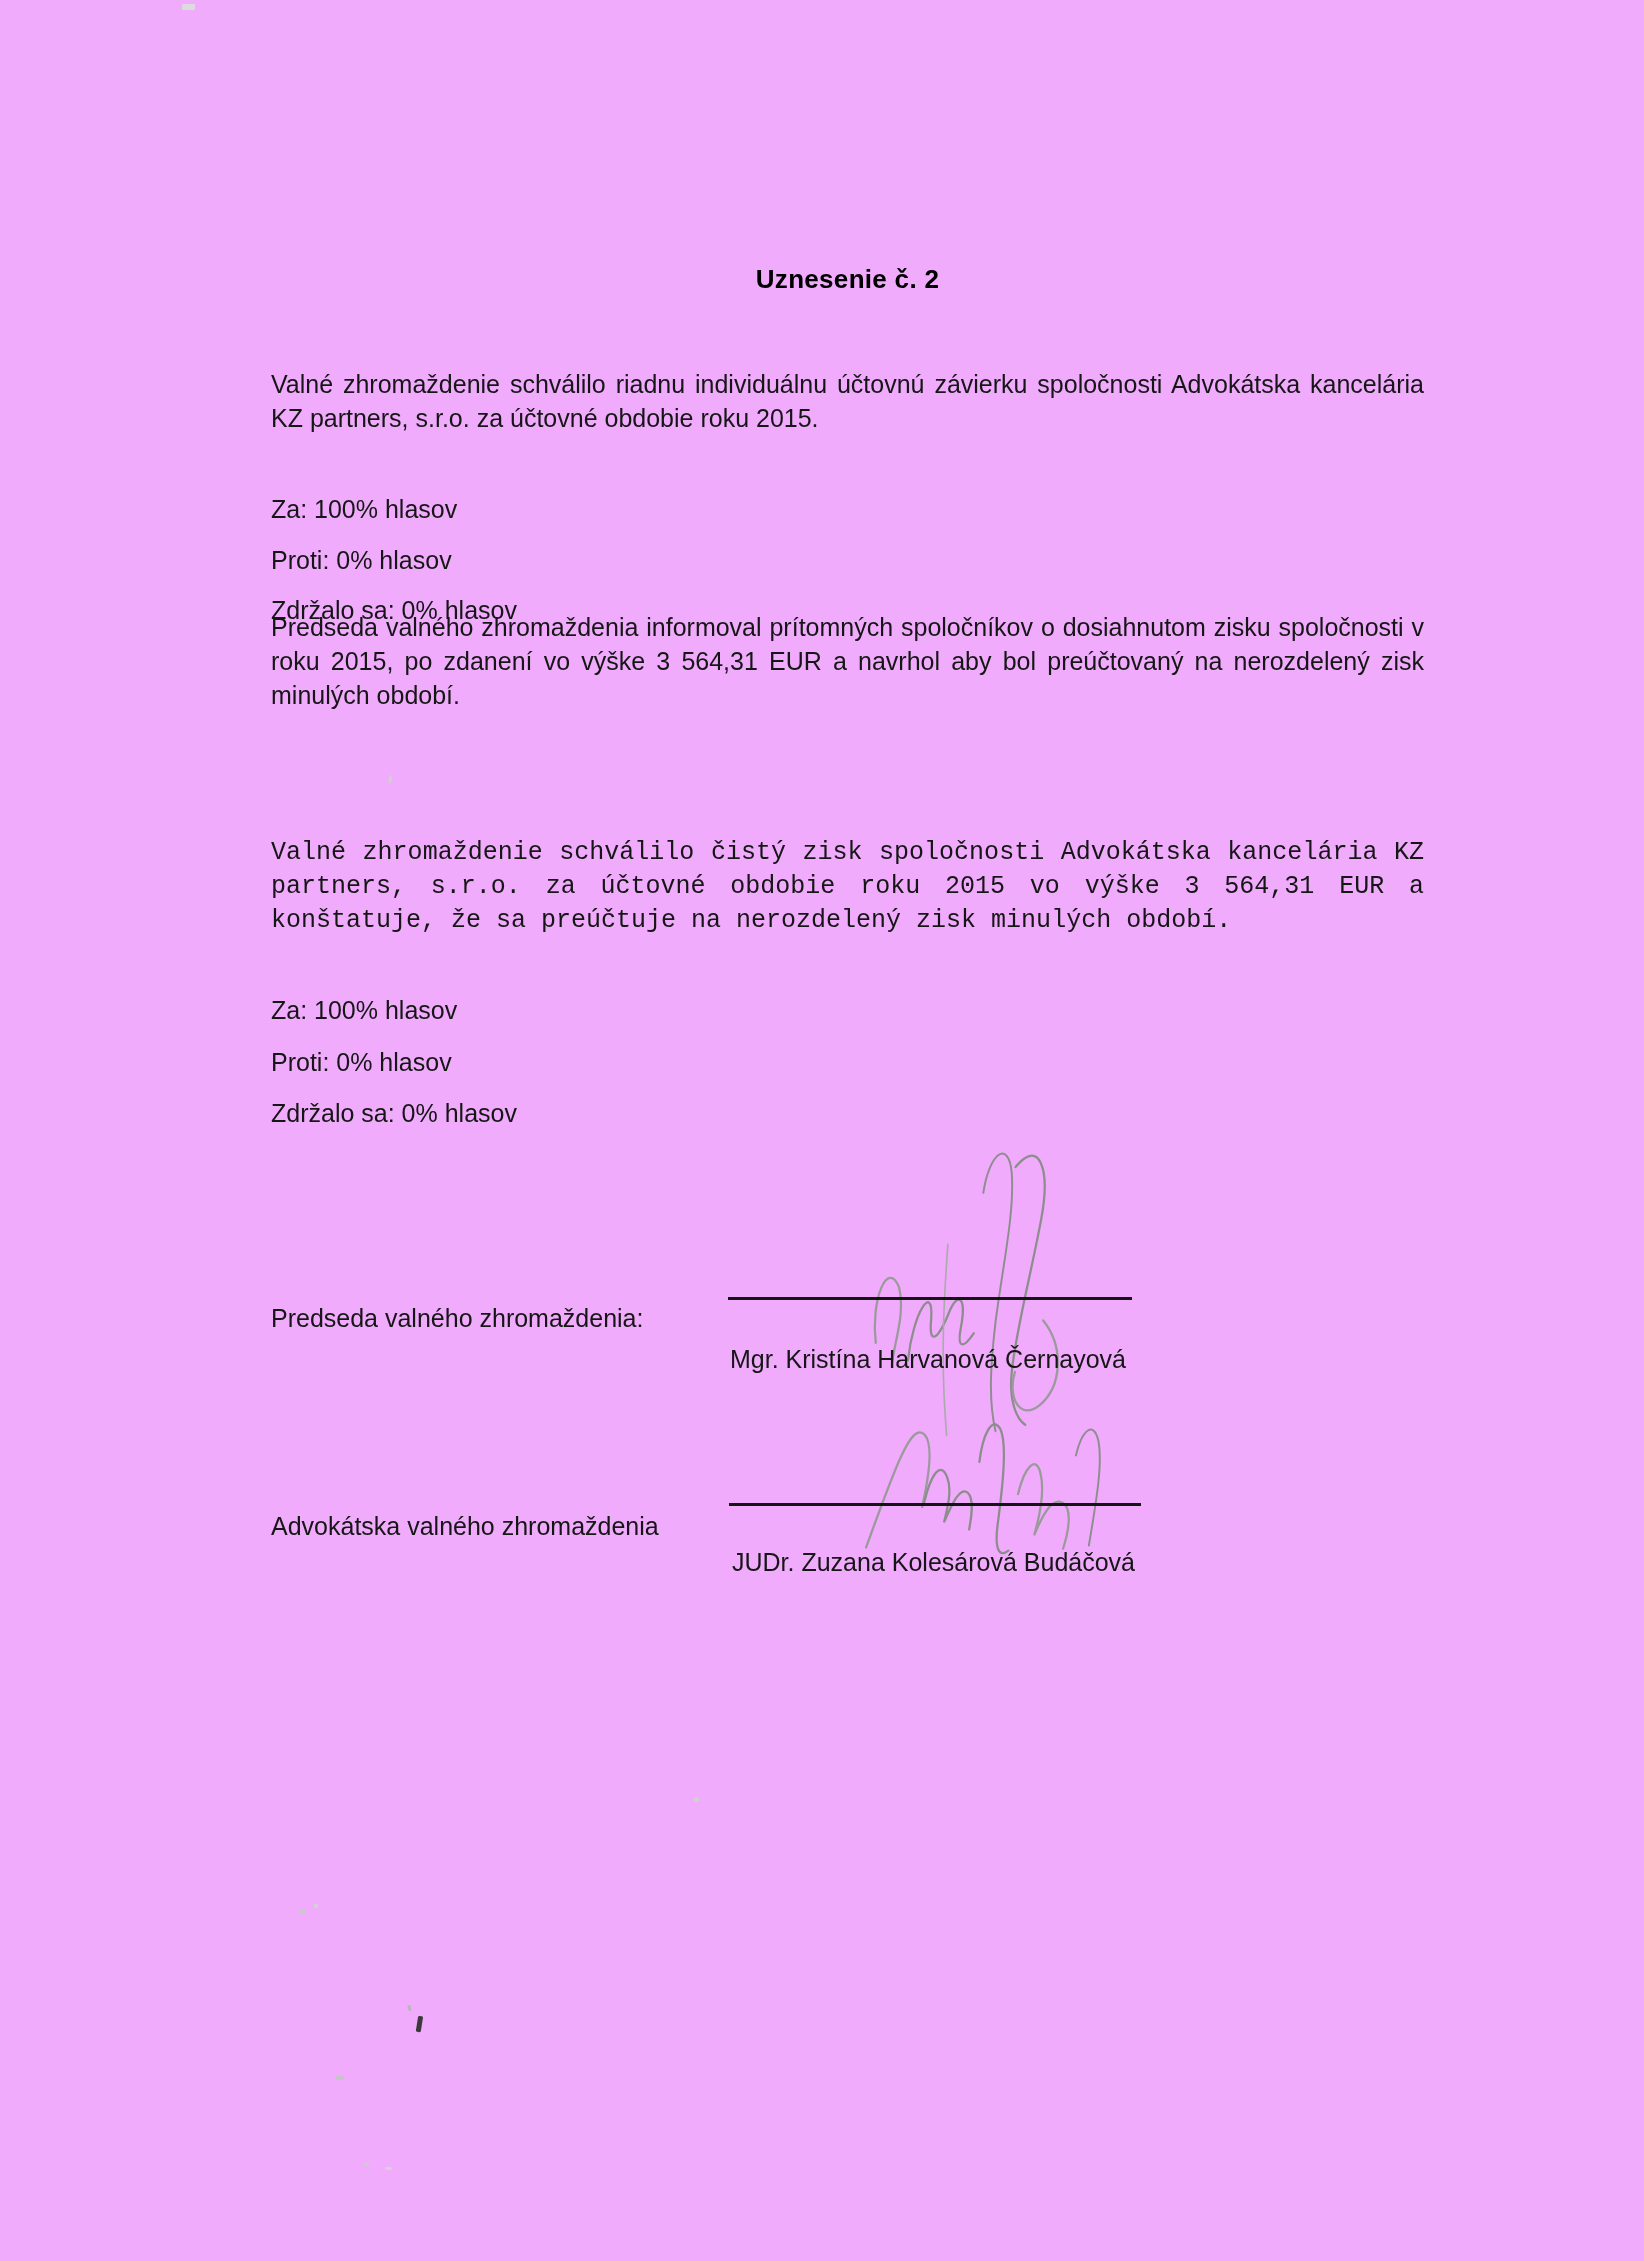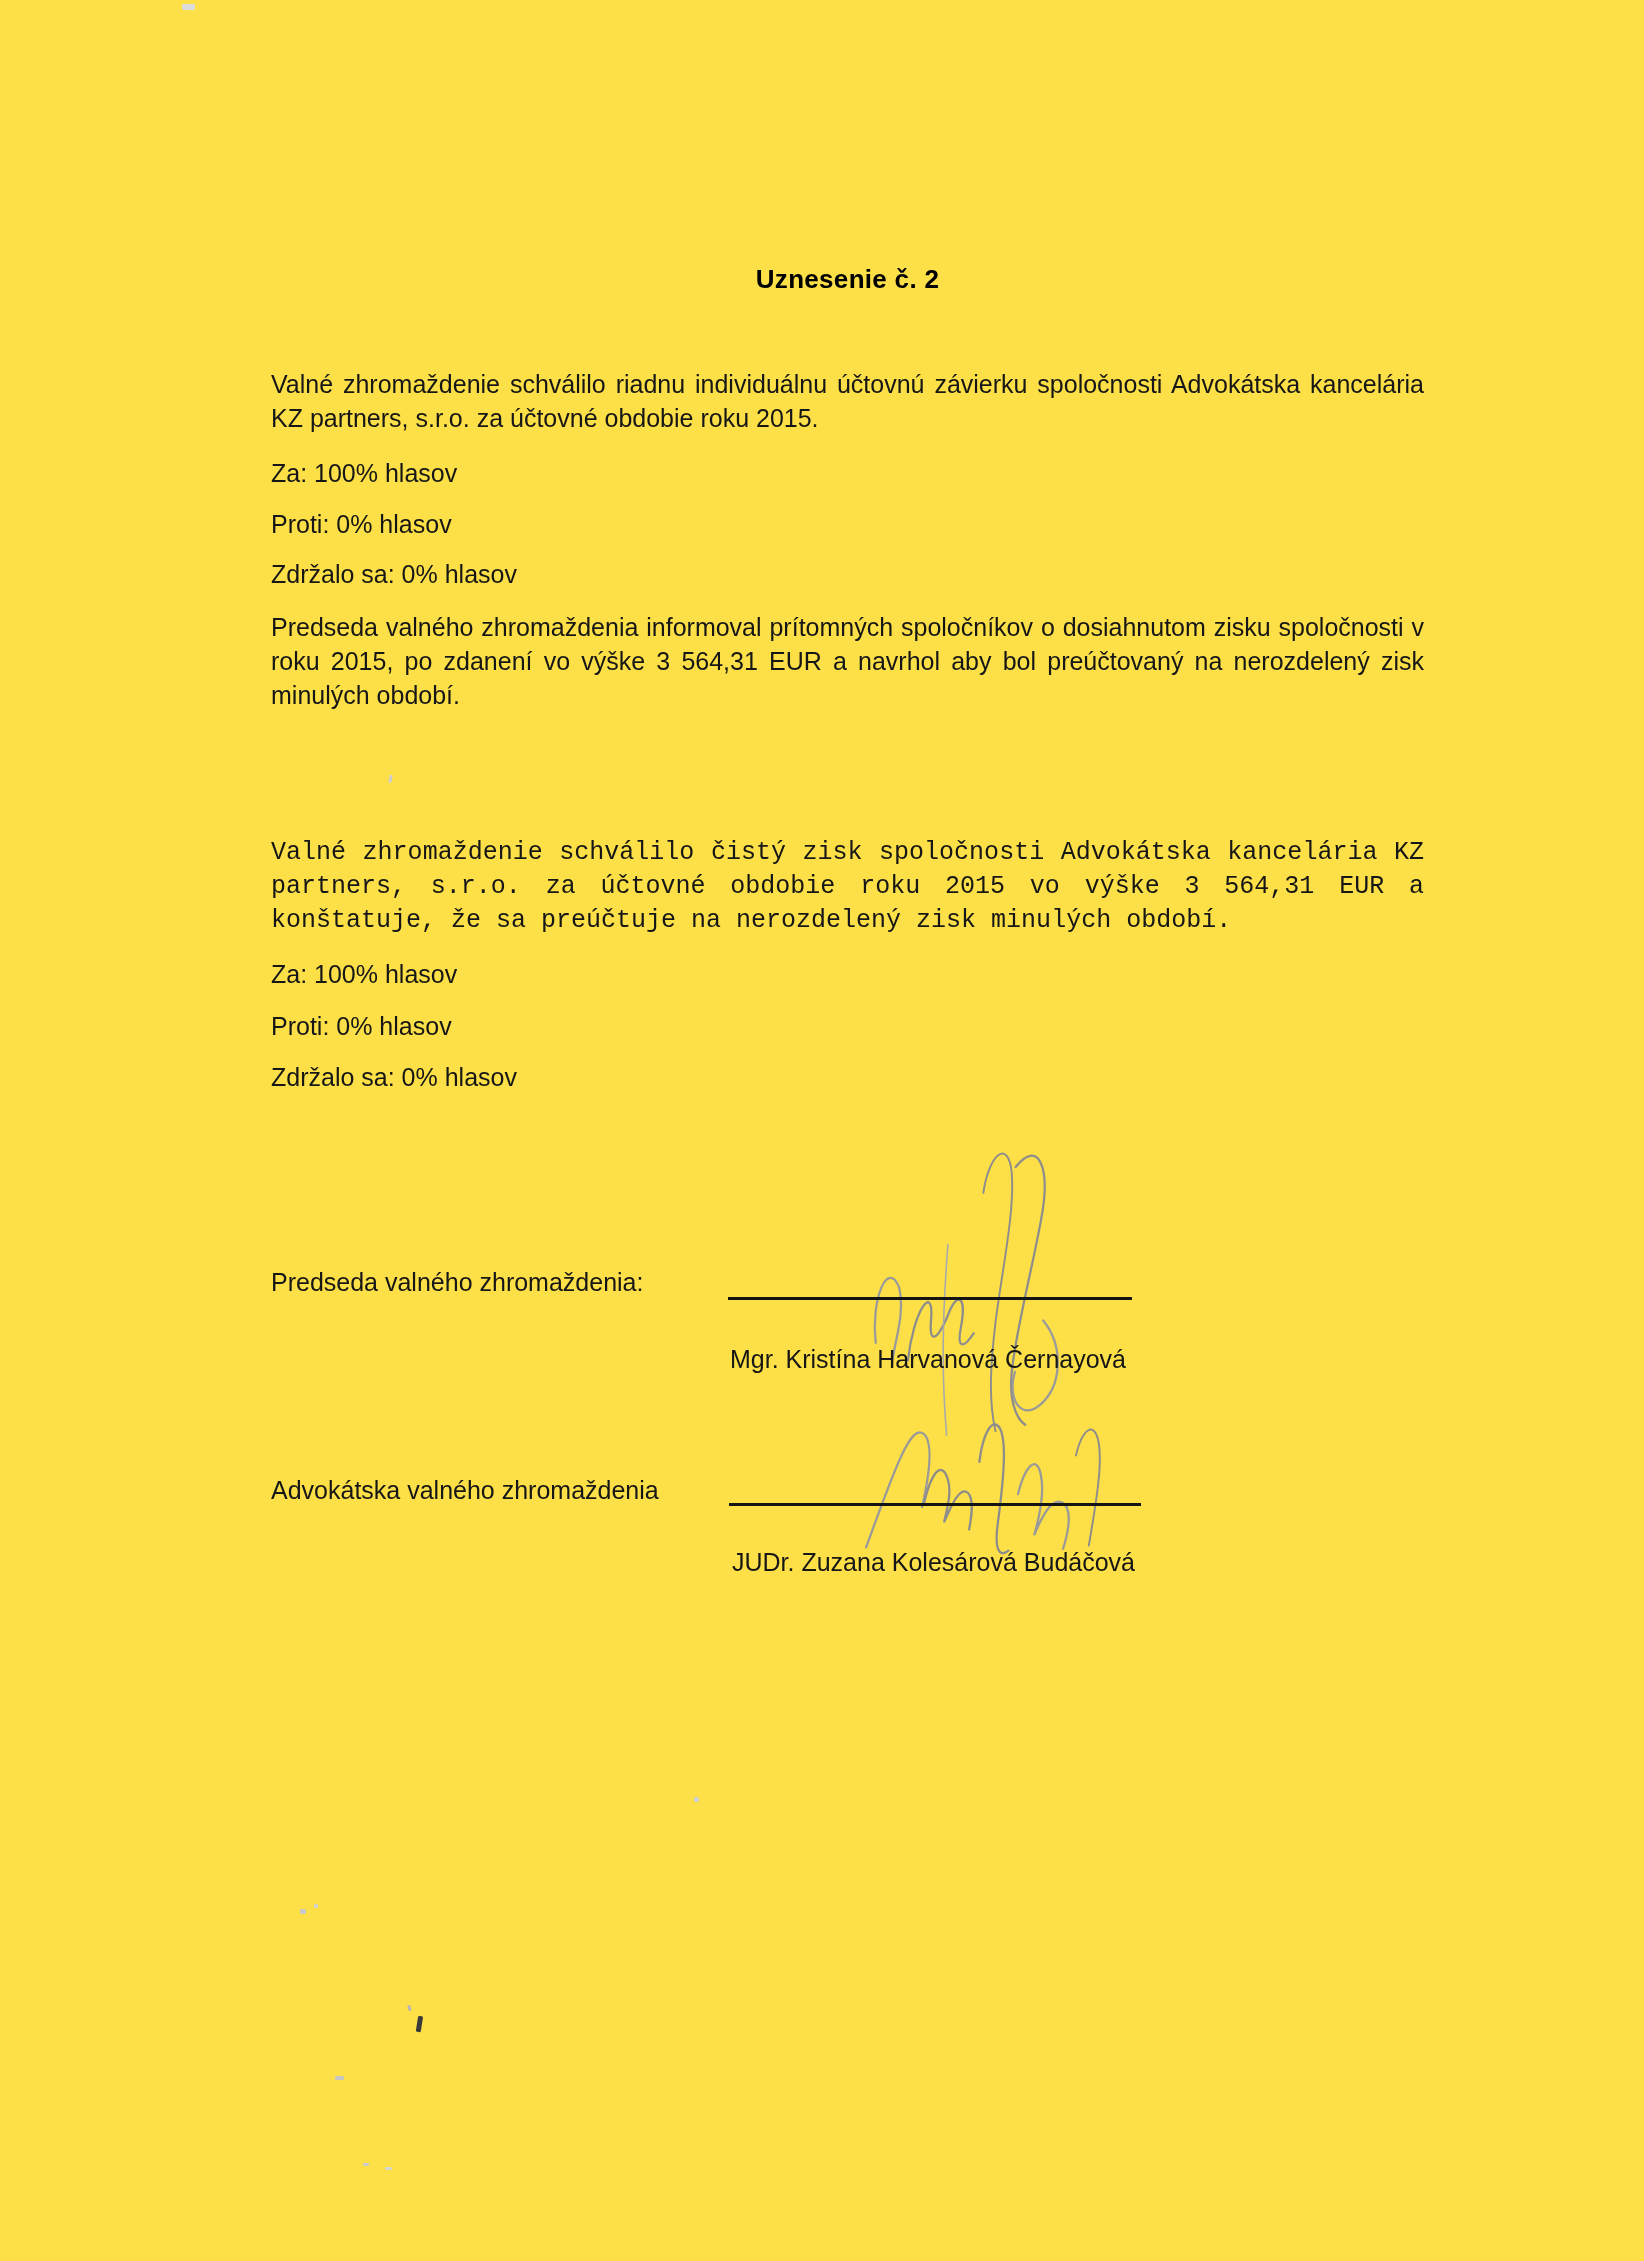--- a/index.html
+++ b/index.html
@@ -1,19 +1,19 @@
 <!DOCTYPE html>
 <html style="font-size:10.3px"><head>
 <meta charset="utf-8">
 <style>
   html,body{margin:0;padding:0;background:#e8e8e8;}
   .page{
     position:relative;
     width:1644px;height:2261px;
-    background:#fde047;
+    background:#f0abfc;
     font-family:"Liberation Sans", sans-serif;
     color:#1c1c1c;
     overflow:hidden;
   }
   .block{position:absolute;left:271px;width:1153px;}
   .heading{
     text-align:center;
     font-weight:bold;
     font-size:26px;
     color:#000;
@@ -24,20 +24,21 @@
     line-height:34px;
     text-align:justify;
     text-justify:inter-word;
     color:#161616;
   }
   .line{
     font-size:25px;
     line-height:30px;
     white-space:nowrap;
     color:#161616;
+    margin-top:36px;
   }
   .sig-rule{
     position:absolute;
     height:2.6px;
     background:#141414;
   }
   .sig-name{
     position:absolute;
     font-size:25px;
     white-space:nowrap;

